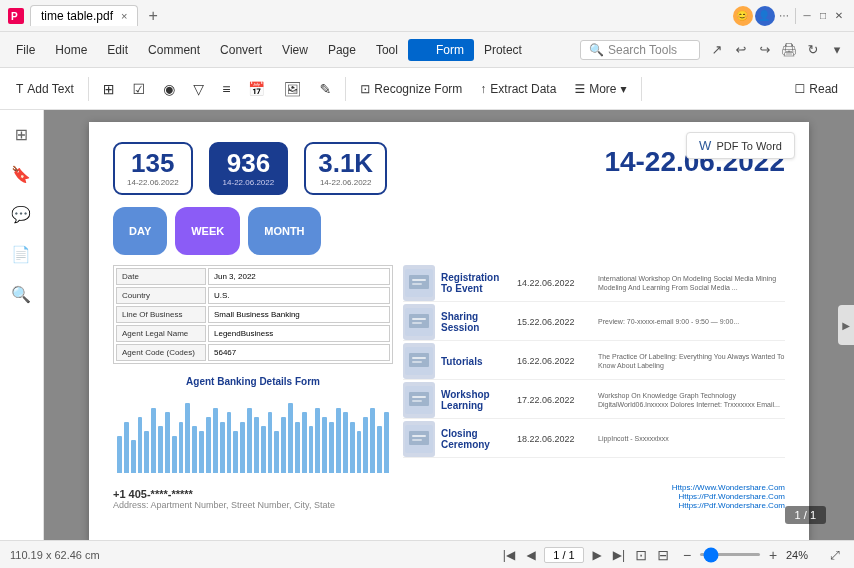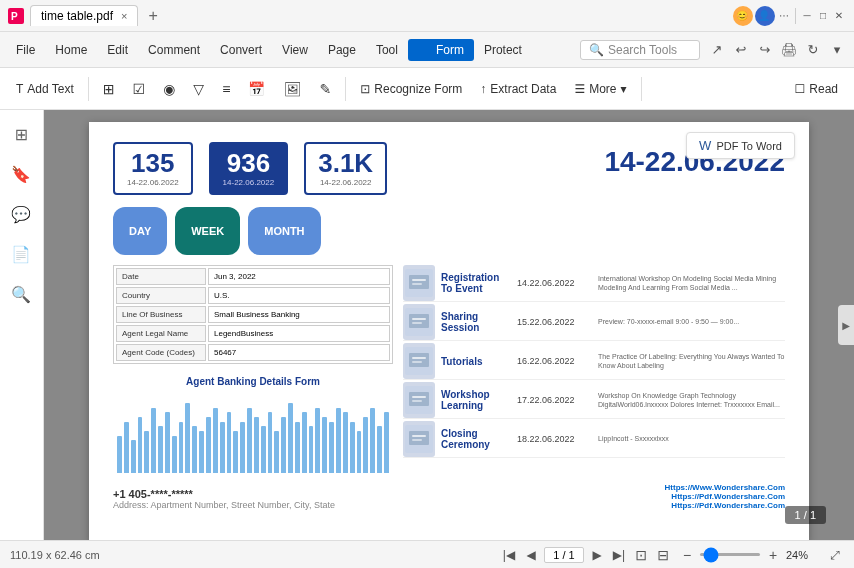--- a/index.html
+++ b/index.html
@@ -168,21 +168,21 @@
 
     
     .stats-row {
       display: flex;
       gap: 16px;
       margin-bottom: 12px;
       align-items: flex-start;
     }
     .stat-box {
       border: 2px solid #1a3c8f;
-      border-radius: 4px;
+      border-radius: 9px;
       padding: 6px 12px;
       text-align: center;
       min-width: 70px;
     }
     .stat-number { font-size: 26px; font-weight: bold; color: #1a3c8f; line-height: 1; }
     .stat-date { font-size: 8px; color: #666; margin-top: 2px; }
     .stat-week { background: #1a3c8f; color: #fff; }
     .stat-week .stat-number { color: #fff; }
     .stat-week .stat-date { color: #cce; }
 
@@ -205,21 +205,21 @@
     .period-btn {
       padding: 18px 16px;
       border-radius: 12px;
       font-size: 11px;
       font-weight: bold;
       cursor: pointer;
       border: none;
       color: #fff;
       background: #5b8dd9;
     }
-    .period-btn.active { background: #0f766e; }
+    .period-btn.active { background: #8b5cf6; }
 
     
     .content-grid {
       display: flex;
       gap: 10px;
     }
 
     
     .left-panel {
       width: 280px;
@@ -646,21 +646,21 @@
     </div>
           </div>
 
       </div>
 
       <div style="margin-top:10px; font-size:9px; color:#333; display:flex; gap:20px; align-items:flex-end;">
         <div>
           <div style="font-size:11px; font-weight:bold;">+1 405-****-*****</div>
           <div style="color:#888;">Address: Apartment Number, Street Number, City, State</div>
         </div>
-        <div style="margin-left:auto; text-align:right;font-weight:bold;" id="url-list">
+        <div style="margin-left:auto; text-align:right;" id="url-list">
             <div style="font-size: 8px; color: rgb(0, 102, 204);">Https://Www.Wondershare.Com</div>
             <div style="font-size: 8px; color: rgb(0, 102, 204);">Https://Pdf.Wondershare.Com</div>
             <div style="font-size: 8px; color: rgb(0, 102, 204);">Https://Pdf.Wondershare.Com</div>
           </div>
       </div>
 
     </div>
 
     <div style="position:absolute; bottom:16px; right:28px; background:rgba(0,0,0,0.5); color:#fff; font-size:11px; padding:3px 10px; border-radius:3px;">
       <span>1 / 1</span>

